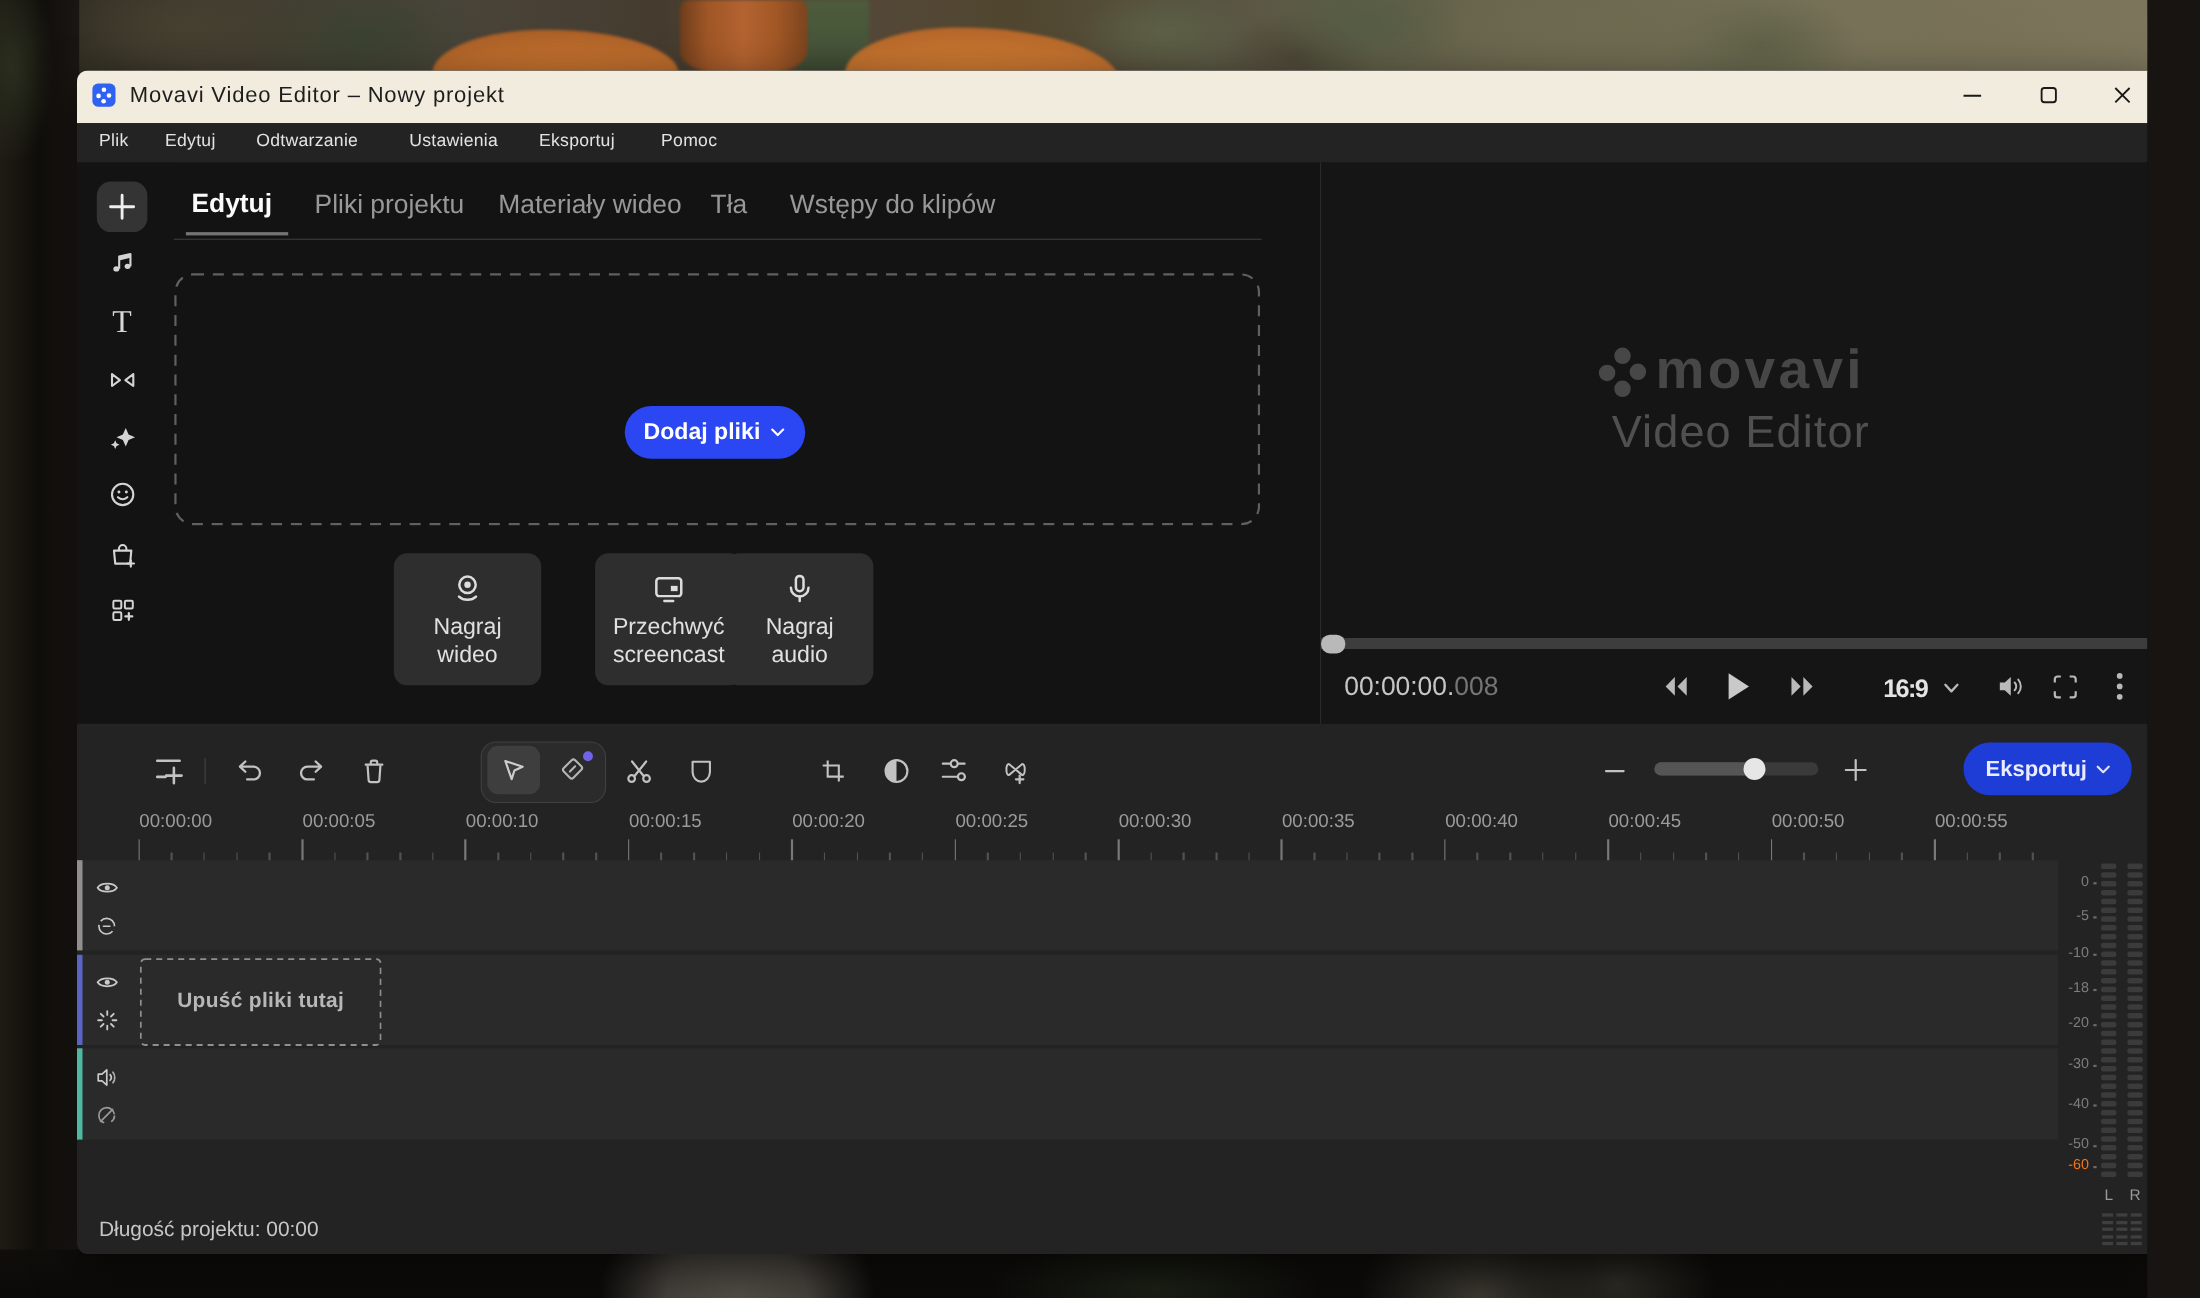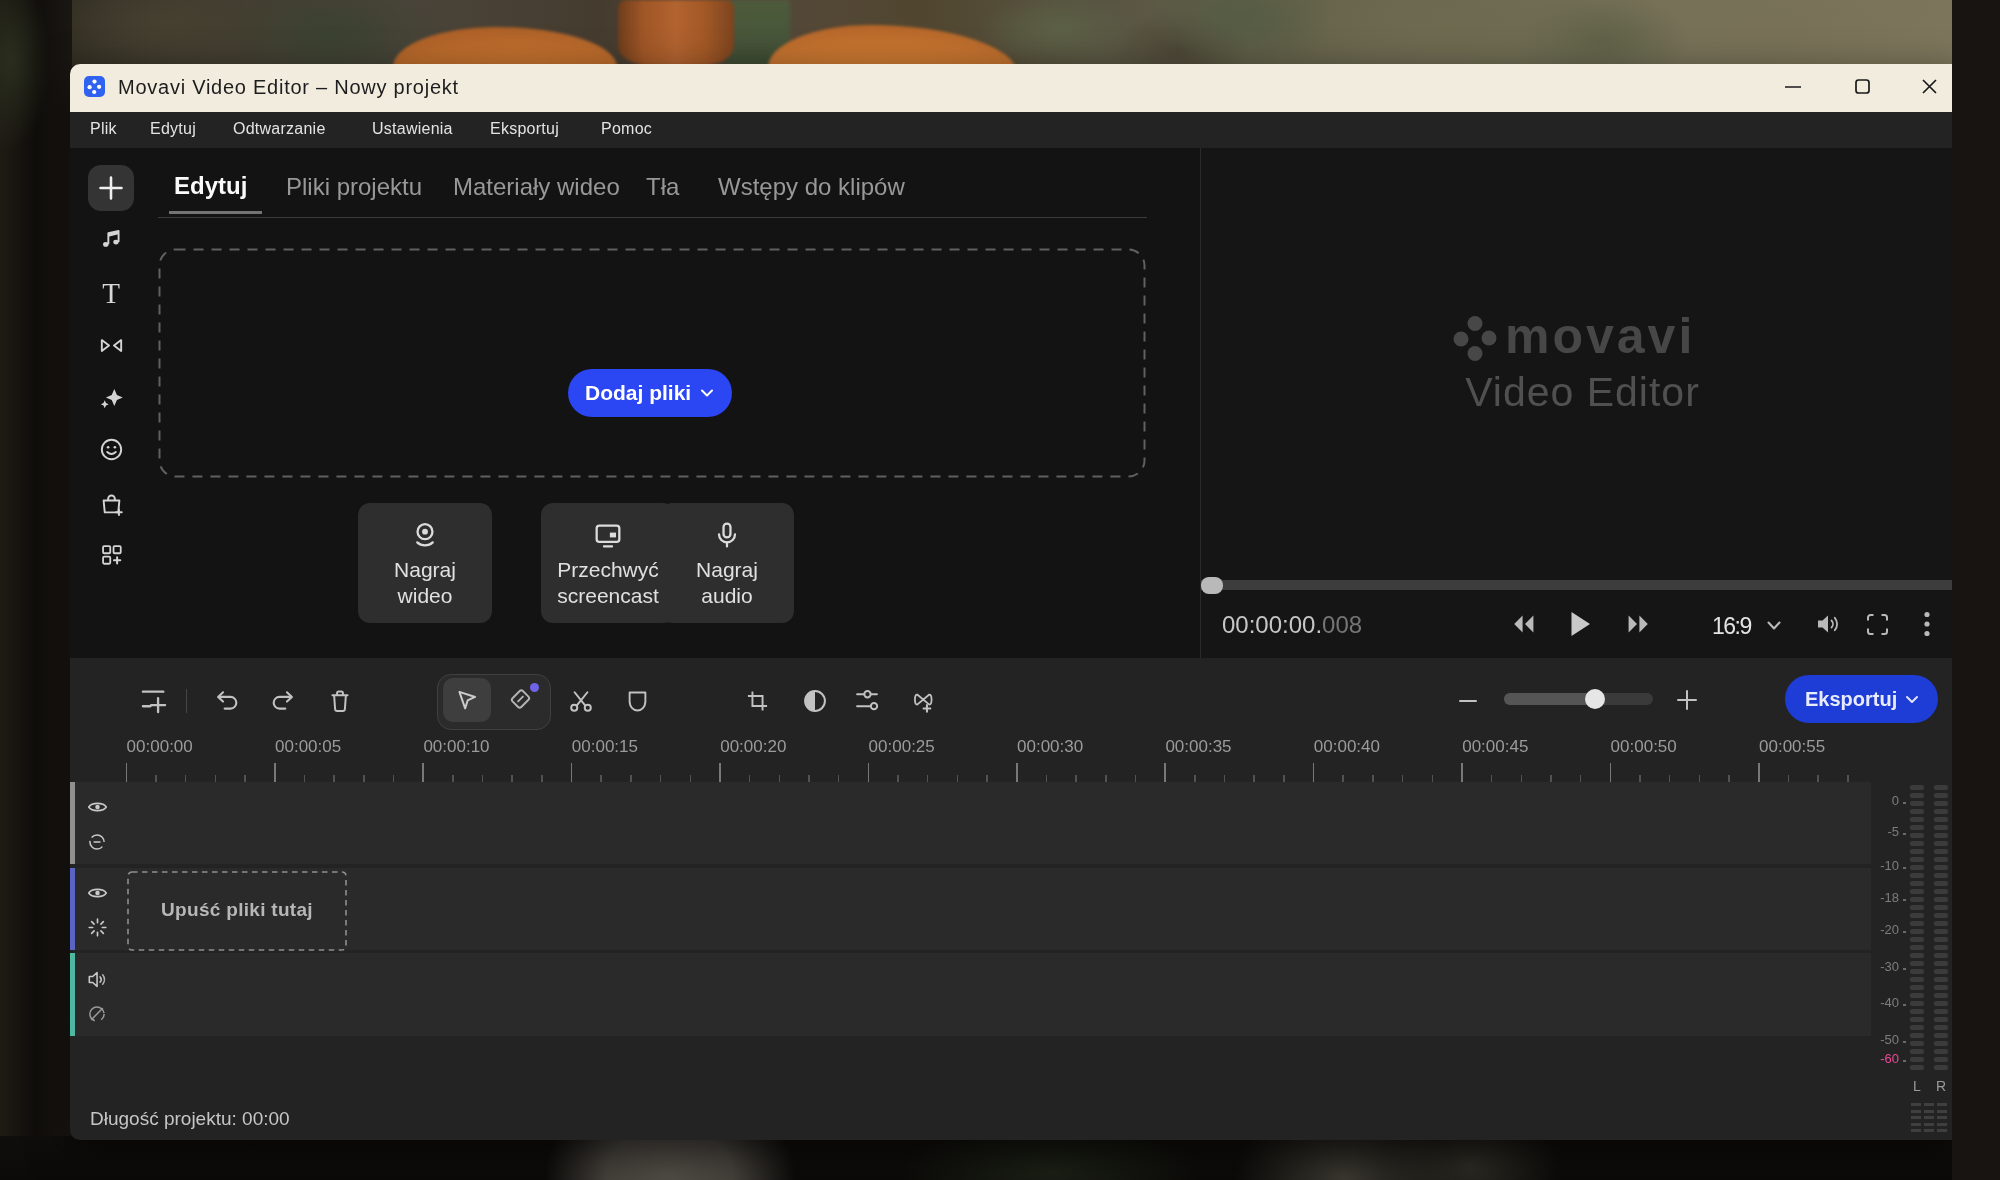--- a/index.html
+++ b/index.html
@@ -222,21 +222,21 @@
         <div class="abs" style="left:21px;top:463px;font-size:24px;color:#c6c6c6;">00:00:00.<span style="color:#757575;">008</span></div>
         <svg class="abs" style="left:308px;top:464px;" width="28" height="24" viewBox="0 0 28 24">
             <path d="M13.6 3.4 L5.2 12 L13.6 20.6 Z M24.4 3.4 L16 12 L24.4 20.6 Z" fill="#b9b9b9"></path>
           </svg>
         <svg class="abs" style="left:366px;top:461px;" width="26" height="30" viewBox="0 0 26 30">
             <path d="M4.5 3 L23 15 L4.5 27 Z" fill="#c9c9c9"></path>
           </svg>
         <svg class="abs" style="left:424px;top:464px;" width="28" height="24" viewBox="0 0 28 24">
             <path d="M3.6 3.4 L12 12 L3.6 20.6 Z M14.4 3.4 L22.8 12 L14.4 20.6 Z" fill="#b9b9b9"></path>
           </svg>
-        <div class="abs" style="left:511px;top:465px;font-size:23px;font-weight:normal;color:#e3e3e3;letter-spacing:-1.5px;">16:9</div>
+        <div class="abs" style="left:511px;top:465px;font-size:23px;font-weight:bold;color:#e3e3e3;letter-spacing:-1.5px;">16:9</div>
         <svg class="abs" style="left:564px;top:470px;" width="18" height="15" viewBox="0 0 18 15">
             <path d="M3.5 4.5 L9 10.5 L14.5 4.5" fill="none" stroke="#b9b9b9" stroke-width="2.1" stroke-linecap="round" stroke-linejoin="round"></path>
           </svg>
         <svg class="abs" style="left:613px;top:463px;" width="28" height="26" viewBox="0 0 28 26">
             <path d="M4 9.5 H8.5 L14 4.5 V21.5 L8.5 16.5 H4 Z" fill="#b9b9b9"></path>
             <path d="M17.5 9 a5.5 5.5 0 0 1 0 8 M21 6 a10 10 0 0 1 0 14" fill="none" stroke="#b9b9b9" stroke-width="1.8" stroke-linecap="round" opacity="0"></path>
             <path d="M17.5 9.5 a5 5 0 0 1 0 7" fill="none" stroke="#b9b9b9" stroke-width="1.8" stroke-linecap="round"></path>
             <path d="M20.8 6.8 a9.5 9.5 0 0 1 0 12.4" fill="none" stroke="#b9b9b9" stroke-width="1.8" stroke-linecap="round"></path>
           </svg>
         <svg class="abs" style="left:664px;top:464px;" width="25" height="25" viewBox="0 0 25 25">
@@ -459,21 +459,21 @@
           <div class="abs" style="left:0;top:156px;width:88px;text-align:right;font-size:13px;color:#7d7d7d;">-18</div>
           <div class="abs" style="left:92px;top:165px;width:3px;height:2px;background:#6a6a6a;"></div>
           <div class="abs" style="left:0;top:188px;width:88px;text-align:right;font-size:13px;color:#7d7d7d;">-20</div>
           <div class="abs" style="left:92px;top:197px;width:3px;height:2px;background:#6a6a6a;"></div>
           <div class="abs" style="left:0;top:225px;width:88px;text-align:right;font-size:13px;color:#7d7d7d;">-30</div>
           <div class="abs" style="left:92px;top:234px;width:3px;height:2px;background:#6a6a6a;"></div>
           <div class="abs" style="left:0;top:261px;width:88px;text-align:right;font-size:13px;color:#7d7d7d;">-40</div>
           <div class="abs" style="left:92px;top:270px;width:3px;height:2px;background:#6a6a6a;"></div>
           <div class="abs" style="left:0;top:298px;width:88px;text-align:right;font-size:13px;color:#7d7d7d;">-50</div>
           <div class="abs" style="left:92px;top:307px;width:3px;height:2px;background:#6a6a6a;"></div>
-          <div class="abs" style="left:0;top:317px;width:88px;text-align:right;font-size:13px;color:#ec4899;">-60</div>
+          <div class="abs" style="left:0;top:317px;width:88px;text-align:right;font-size:13px;color:#f97316;">-60</div>
           <div class="abs" style="left:92px;top:326px;width:3px;height:2px;background:#6a6a6a;"></div>
           <div class="abs" style="left:99px;top:51px;width:14px;height:5px;border-radius:2px;background:#3b3b3b;"></div>
           <div class="abs" style="left:99px;top:59px;width:14px;height:5px;border-radius:2px;background:#3b3b3b;"></div>
           <div class="abs" style="left:99px;top:67px;width:14px;height:5px;border-radius:2px;background:#3b3b3b;"></div>
           <div class="abs" style="left:99px;top:75px;width:14px;height:5px;border-radius:2px;background:#3b3b3b;"></div>
           <div class="abs" style="left:99px;top:83px;width:14px;height:5px;border-radius:2px;background:#3b3b3b;"></div>
           <div class="abs" style="left:99px;top:91px;width:14px;height:5px;border-radius:2px;background:#3b3b3b;"></div>
           <div class="abs" style="left:99px;top:99px;width:14px;height:5px;border-radius:2px;background:#3b3b3b;"></div>
           <div class="abs" style="left:99px;top:107px;width:14px;height:5px;border-radius:2px;background:#3b3b3b;"></div>
           <div class="abs" style="left:99px;top:115px;width:14px;height:5px;border-radius:2px;background:#3b3b3b;"></div>

